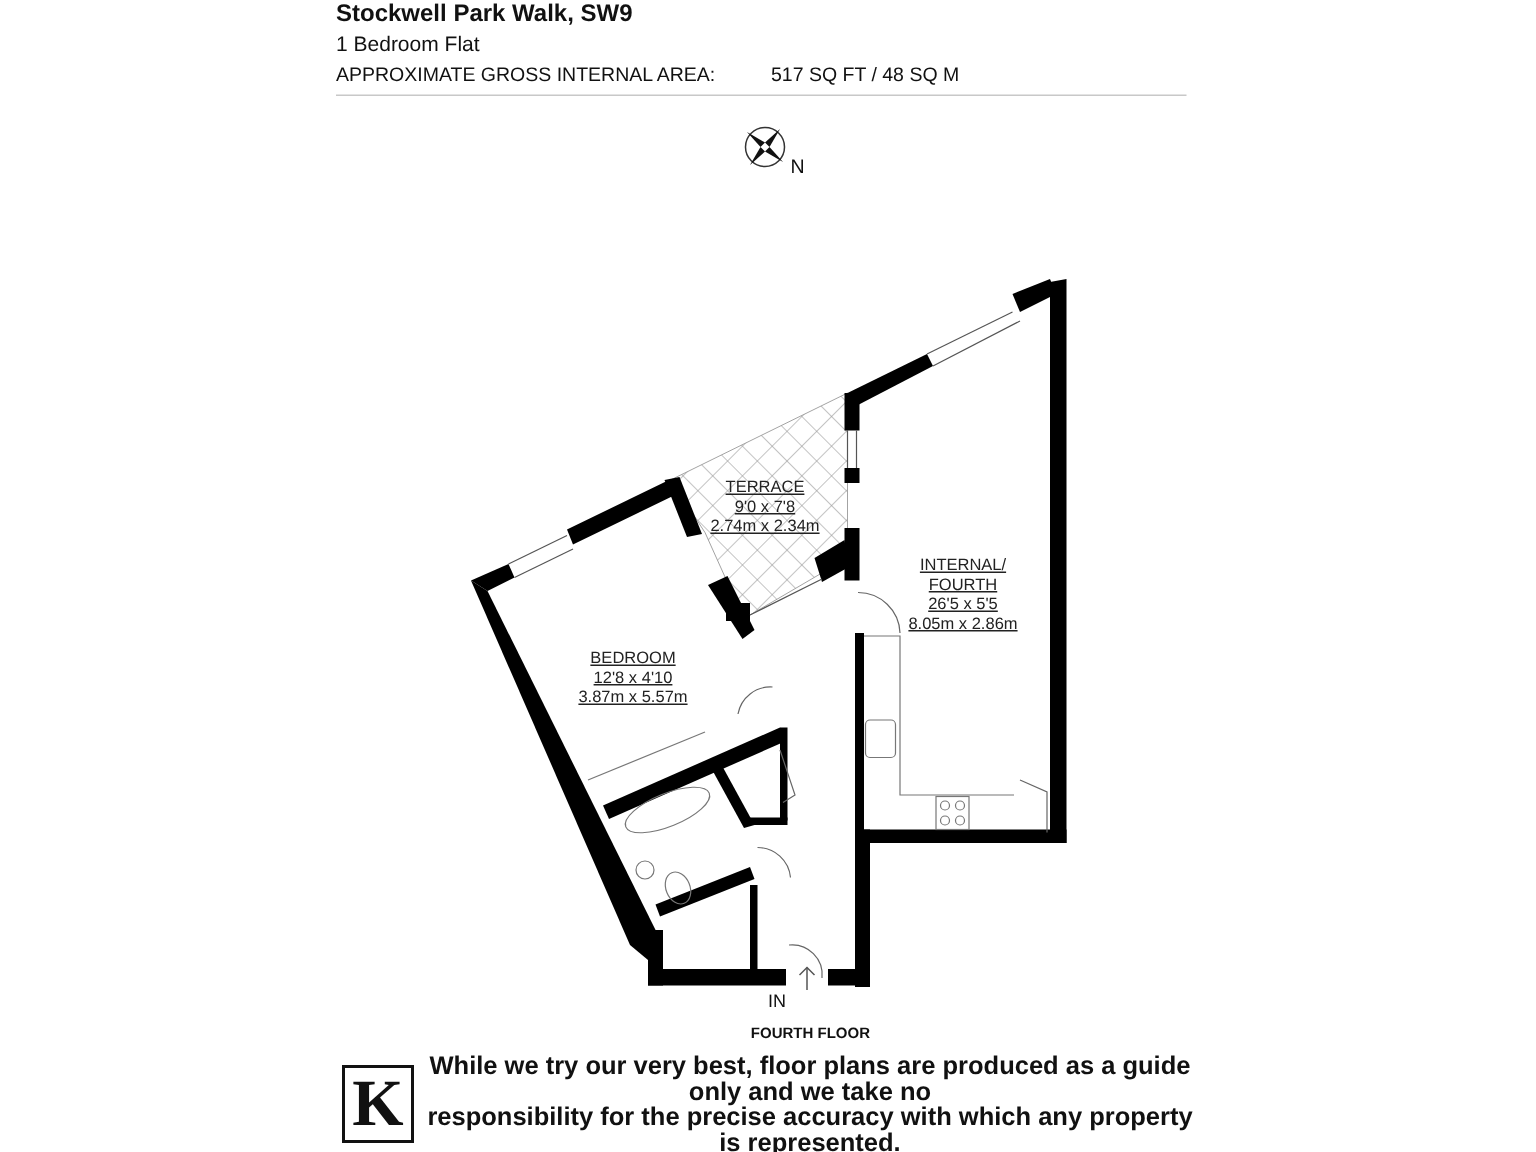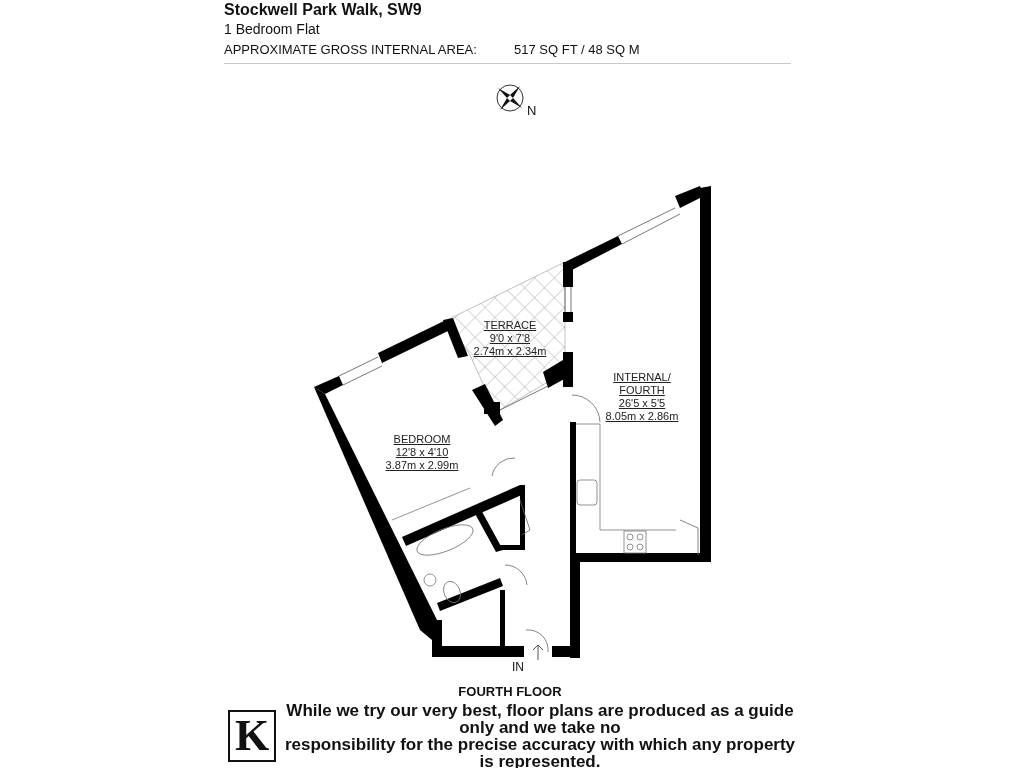--- a/index.html
+++ b/index.html
@@ -6,21 +6,21 @@
     body { width: 1024px; height: 768px; position: relative; overflow: hidden; font-family: "Liberation Sans", sans-serif; color: #111; }
     .header { position: absolute; left: 224px; top: 0; width: 568px; }
     .title { font-size: 16px; font-weight: bold; line-height: 20px; }
     .subtitle { font-size: 14px; font-weight: normal; line-height: 18px; }
     .area-row { font-size: 13px; line-height: 20px; margin-top: 2px; display: flex; }
     .area-label { width: 290px; }
     .area-value { font-weight: normal; }
     .header-rule { position: absolute; left: 224px; top: 63px; width: 567px; height: 1px; background: #c8c8c8; }
     .plan { position: absolute; left: 0; top: 0; }
     .room-label { position: absolute; text-align: center; font-size: 11px; line-height: 13px; color: #222; text-decoration: underline; }
-    .floor-label { position: absolute; left: 440px; top: 684px; width: 140px; text-align: center; font-size: 13px; font-weight: bold; }
+    .floor-label { position: absolute; left: 440px; top: 684px; width: 140px; text-align: right; font-size: 10px; font-weight: bold; }
     .in-label { position: absolute; left: 512px; top: 660px; font-size: 12px; }
     .compass-n { position: absolute; left: 527px; top: 103px; font-size: 13px; }
     .footer { position: absolute; left: 228px; top: 708px; width: 570px; height: 56px; display: flex; align-items: center; }
     .logo { width: 48px; height: 52px; border: 2px solid #111; box-sizing: border-box; display: flex; align-items: center; justify-content: center; font-family: "Liberation Serif", serif; font-size: 44px; font-weight: bold; line-height: 1; }
     .disclaimer { flex: 1; text-align: center; font-size: 17px; line-height: 17px; padding-left: 6px; font-weight: bold; }
   </style>
 </head>
 <body>
 
 <div class="header">
@@ -137,21 +137,21 @@
 <div class="room-label" style="left:598px; top:371px; width:88px;">
   <div>INTERNAL/</div>
   <div>FOURTH</div>
   <div>26'5 x 5'5</div>
   <div>8.05m x 2.86m</div>
 </div>
 
 <div class="room-label" style="left:382px; top:433px; width:80px;">
   <div>BEDROOM</div>
   <div>12'8 x 4'10</div>
-  <div>3.87m x 2.99m</div>
+  <div>3.87m x 5.57m</div>
 </div>
 
 <div class="compass-n">N</div>
 <div class="in-label">IN</div>
 <div class="floor-label">FOURTH FLOOR</div>
 
 <div class="footer">
   <div class="logo">K</div>
   <div class="disclaimer">
     <div>While we try our very best, floor plans are produced as a guide only and we take no</div>

